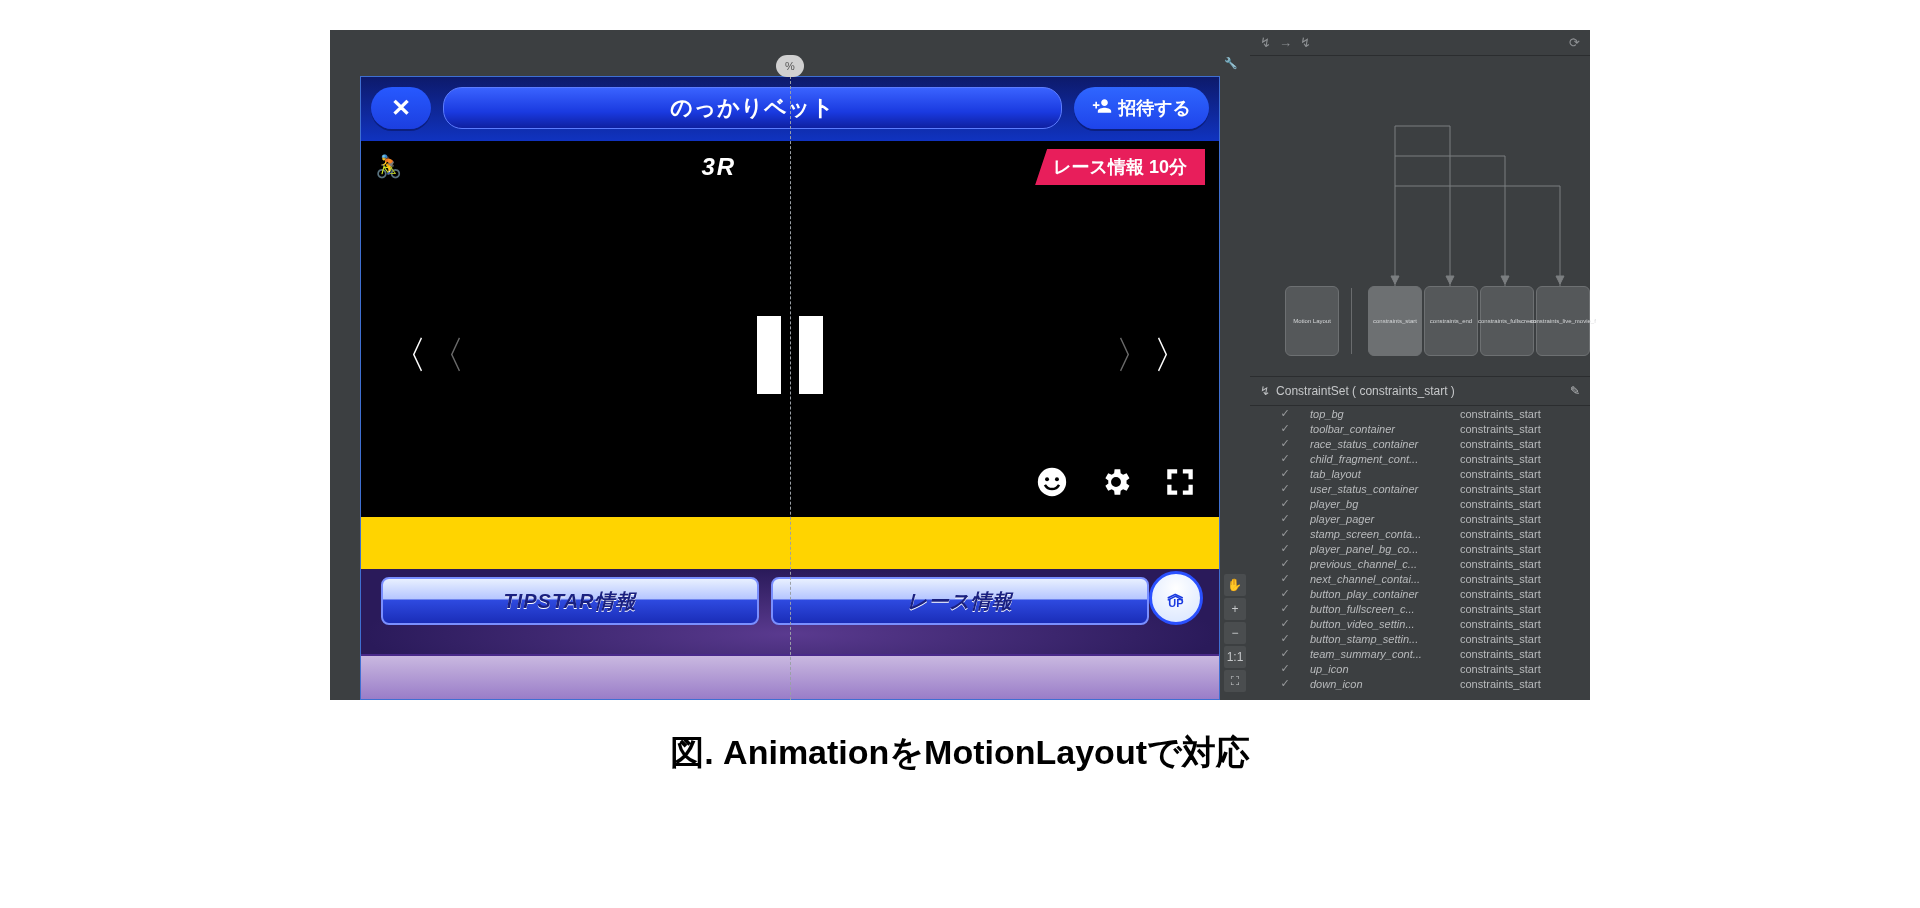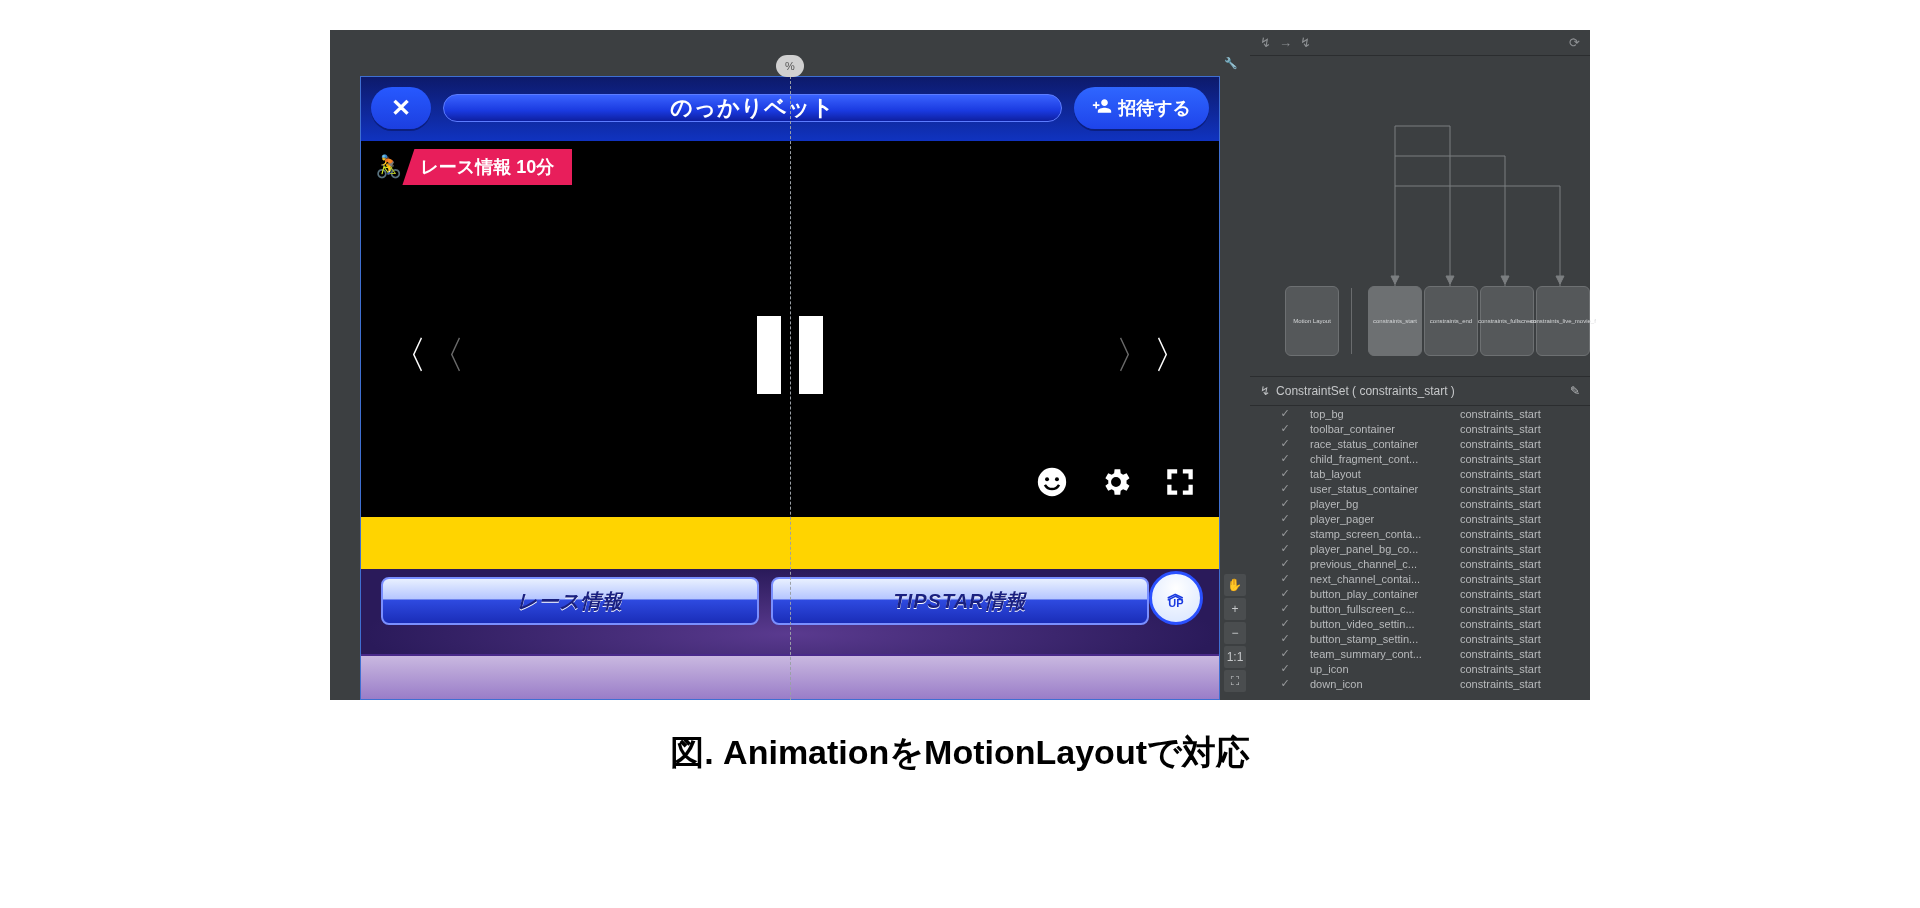--- a/index.html
+++ b/index.html
@@ -6,21 +6,21 @@
   body { background:#ffffff; width:1920px; height:908px; overflow:hidden; }
   .stage { position:absolute; left:330px; top:30px; width:1260px; height:848px; }
   .editor { position:absolute; left:0; top:0; width:920px; height:670px; background:#3c3f41; display:flex; flex-direction:column; }
   .canvas-area { flex:1; position:relative; background:#3c3f41; }
   .pct-pill { position:absolute; top:25px; left:50%; transform:translateX(-50%); width:28px; height:22px; border-radius:11px; background:#d0d0d0; color:#555; font-size:11px; display:flex; align-items:center; justify-content:center; z-index:5;}
   .wrench { position:absolute; top:27px; right:12px; color:#aeb0b2; font-size:11px; z-index:5;}
   .dashed-v { position:absolute; top:46px; bottom:0; left:50%; border-left:1px dashed #9aa0a6; z-index:3;}
   .device { position:absolute; top:46px; left:30px; right:30px; bottom:0; border:1px solid #3f6fd1; display:flex; flex-direction:column; background:#000; overflow:hidden;}
   .topbar-wrap { background:linear-gradient(180deg,#0d1a6b 0%,#1033c0 100%); padding:10px 10px 12px 10px; display:flex; align-items:center; gap:12px;}
   .close-btn { width:60px; height:42px; border-radius:22px; background:linear-gradient(180deg,#2759ff,#1c3fe0); color:#fff; display:flex; align-items:center; justify-content:center; font-size:24px; font-weight:bold; box-shadow:0 2px 0 #0b1f80; }
-  .title-pill { flex:1; height:28px; border-radius:19px; background:linear-gradient(180deg,#3a63ff,#1a3ae0 60%,#0e1fa0); color:#fff; display:flex; align-items:center; justify-content:center; font-size:22px; font-weight:800; letter-spacing:1px; border:1px solid #5c7cff;}
+  .title-pill { flex:1; height:42px; border-radius:19px; background:linear-gradient(180deg,#3a63ff,#1a3ae0 60%,#0e1fa0); color:#fff; display:flex; align-items:center; justify-content:center; font-size:22px; font-weight:800; letter-spacing:1px; border:1px solid #5c7cff;}
   .invite-btn { height:42px; padding:0 18px; border-radius:22px; background:linear-gradient(180deg,#2f66ff,#1e44ea); color:#fff; display:flex; align-items:center; gap:6px; font-size:18px; font-weight:700; box-shadow:0 2px 0 #0b1f80;}
   .status-row { display:flex; align-items:center; padding:8px 14px; background:#000; color:#fff;}
   .status-row .bike { font-size:22px;}
   .status-row .race-no { flex:1; text-align:center; font-weight:800; font-style:italic; font-size:24px; letter-spacing:2px;}
   .deadline { background:#e81e5b; color:#fff; padding:6px 18px; font-size:18px; font-weight:700; clip-path:polygon(12px 0,100% 0,100% 100%,0 100%);}
   .video { flex:1; background:#000; position:relative; display:flex; align-items:center; justify-content:center;}
   .pause { display:flex; gap:18px;}
   .pause span{ width:24px; height:78px; background:#fff;}
   .chev-l,.chev-r{position:absolute; top:50%; transform:translateY(-50%); font-size:38px; display:flex; gap:-4px;}
   .chev-l{left:28px;} .chev-r{right:28px;}
@@ -51,21 +51,21 @@
   .cs-head{height:30px;display:flex;align-items:center;padding:0 10px;border-top:1px solid #2b2d2f;border-bottom:1px solid #2b2d2f;}
   .cs-head .label{color:#c6c8ca;}
   .cs-head .pen{margin-left:auto;font-size:12px;}
   .tbl-head{display:flex;padding:4px 10px;background:#323436;color:#9b9d9f;font-size:11px;border-bottom:1px solid #2b2d2f;}
   .tbl-head div:nth-child(1){width:50px;}
   .tbl-head div:nth-child(2){width:150px;}
   .tbl-head div:nth-child(3){flex:1;}
   .rows{flex:1;overflow:hidden;}
   .row{display:flex;align-items:center;padding:1px 10px;font-size:11px;color:#b8babc;}
   .row .c1{width:50px;text-align:center;color:#9b9d9f;}
-  .row .c2{width:150px;white-space:nowrap;overflow:hidden;text-overflow:ellipsis;}
+  .row .c2{width:150px;white-space:nowrap;overflow:hidden;text-overflow:ellipsis;font-style:italic;}
   .row .c3{flex:1;}
 
   .caption{position:absolute;left:0;top:700px;width:1260px;text-align:center;font-size:34px;font-weight:800;color:#000;}
 
   
   .ico-w{fill:#fff;}
 </style>
 </head>
 <body>
 
@@ -87,20 +87,21 @@
               <svg viewBox="0 0 24 24" width="20" height="20" class="ico-w">
                   <path d="M15 12c2.2 0 4-1.8 4-4s-1.8-4-4-4-4 1.8-4 4 1.8 4 4 4zm-9-2V7H4v3H1v2h3v3h2v-3h3v-2H6zm9 4c-2.7 0-8 1.3-8 4v2h16v-2c0-2.7-5.3-4-8-4z"></path>
                 </svg>
             </span>
             <span>招待する</span>
           </div>
         </div>
 
         <div class="status-row">
           <span class="bike">🚴</span>
+          <span class="race-no">3R</span>
           <span class="deadline">レース情報 10分</span>
         </div>
 
         <div class="video">
           <div class="chev-l">
             <span class="c1">〈</span>
               <span class="c2">〈</span>
           </div>
           <div class="pause">
             <span></span>
@@ -127,22 +128,22 @@
             <span>
               <svg viewBox="0 0 24 24">
                   <path d="M3 3h7v3H6v4H3V3zm18 0v7h-3V6h-4V3h7zM3 21v-7h3v4h4v3H3zm18 0h-7v-3h4v-4h3v7z"></path>
                 </svg>
             </span>
           </div>
         </div>
         <div class="yellow-strip"></div>
         <div class="tabs-area">
           <div class="tabs-row">
+            <div class="tab-btn">TIPSTAR情報</div>
             <div class="tab-btn">レース情報</div>
-            <div class="tab-btn">TIPSTAR情報</div>
           </div>
           <div class="up-fab">
             <div class="carets">︽</div>
             <div>UP</div>
           </div>
           <div class="arena-floor"></div>
         </div>
       </div>
 
       <div class="zoom-ctrl">

